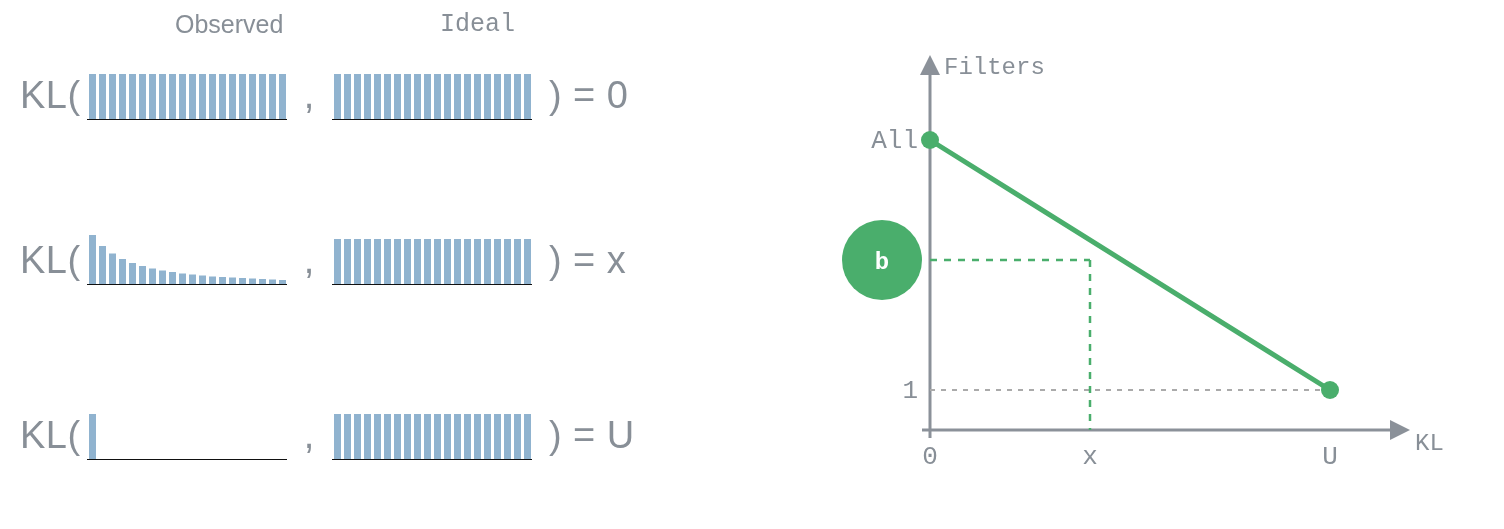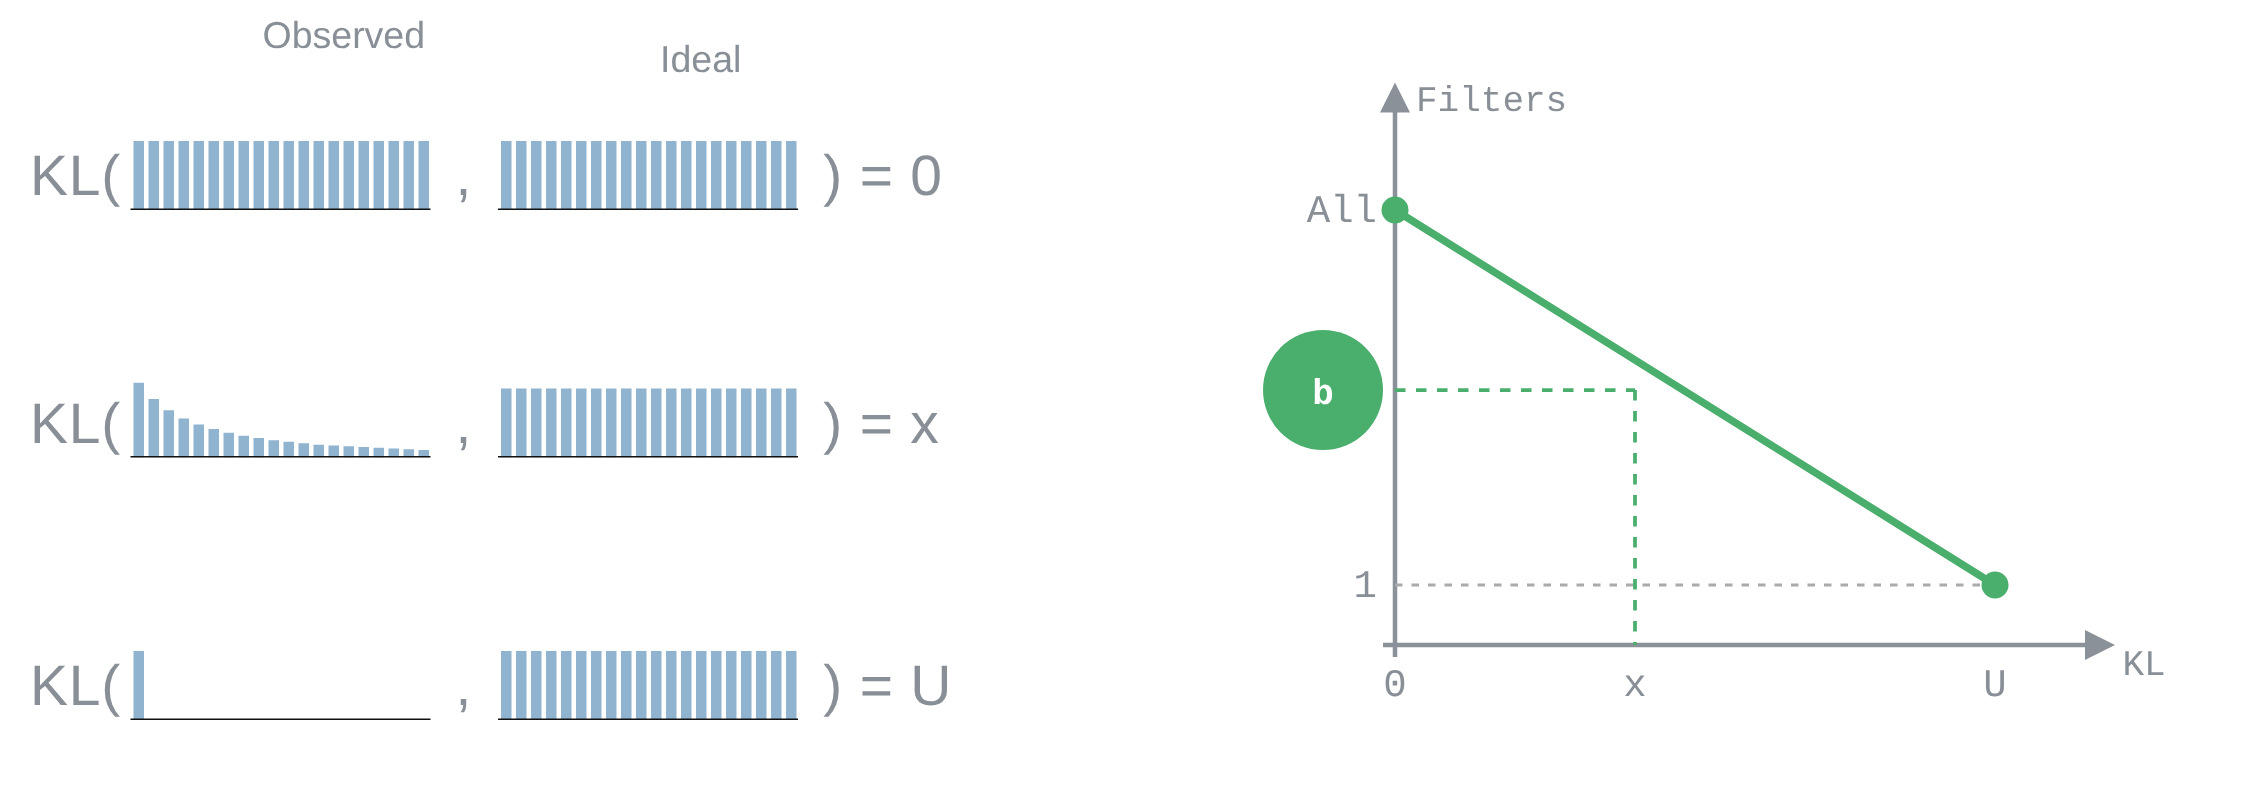--- a/index.html
+++ b/index.html
@@ -30,21 +30,21 @@
     position: absolute;
     font-size: 25px;
     color: var(--text-gray);
   }
   .kl-row {
     position: absolute;
     left: 0;
     width: 740px;
     height: 90px;
     display: flex;
-    align-items: flex-end;
+    align-items: center;
     font-size: 38px;
     color: var(--text-gray);
   }
   .kl-row .eq-text {
     white-space: pre;
     letter-spacing: 0.5px;
   }
   .hist-box {
     width: 200px;
     height: 50px;
@@ -85,21 +85,21 @@
     font-family: inherit;
   }
 </style>
 </head>
 <body>
 
 <div class="left-panel">
 
   <div class="col-label" style="left:155px; top:10px;">Observed</div>
 
-  <div class="col-label" style="left:420px; top:26px;">Ideal</div>
+  <div class="col-label" style="left:420px; top:10px;font-family:Liberation Mono, monospace;">Ideal</div>
 
   <div class="kl-row" style="top:50px;">
     <span class="eq-text">KL(</span>
     <span class="hist-box">
       <svg width="200" height="50" viewBox="0 0 200 50">
         <g fill="#90b3cf">
           <rect x="2" y="4" width="7" height="46"></rect>
             <rect x="12" y="4" width="7" height="46"></rect>
           <rect x="22" y="4" width="7" height="46"></rect>
             <rect x="32" y="4" width="7" height="46"></rect>

